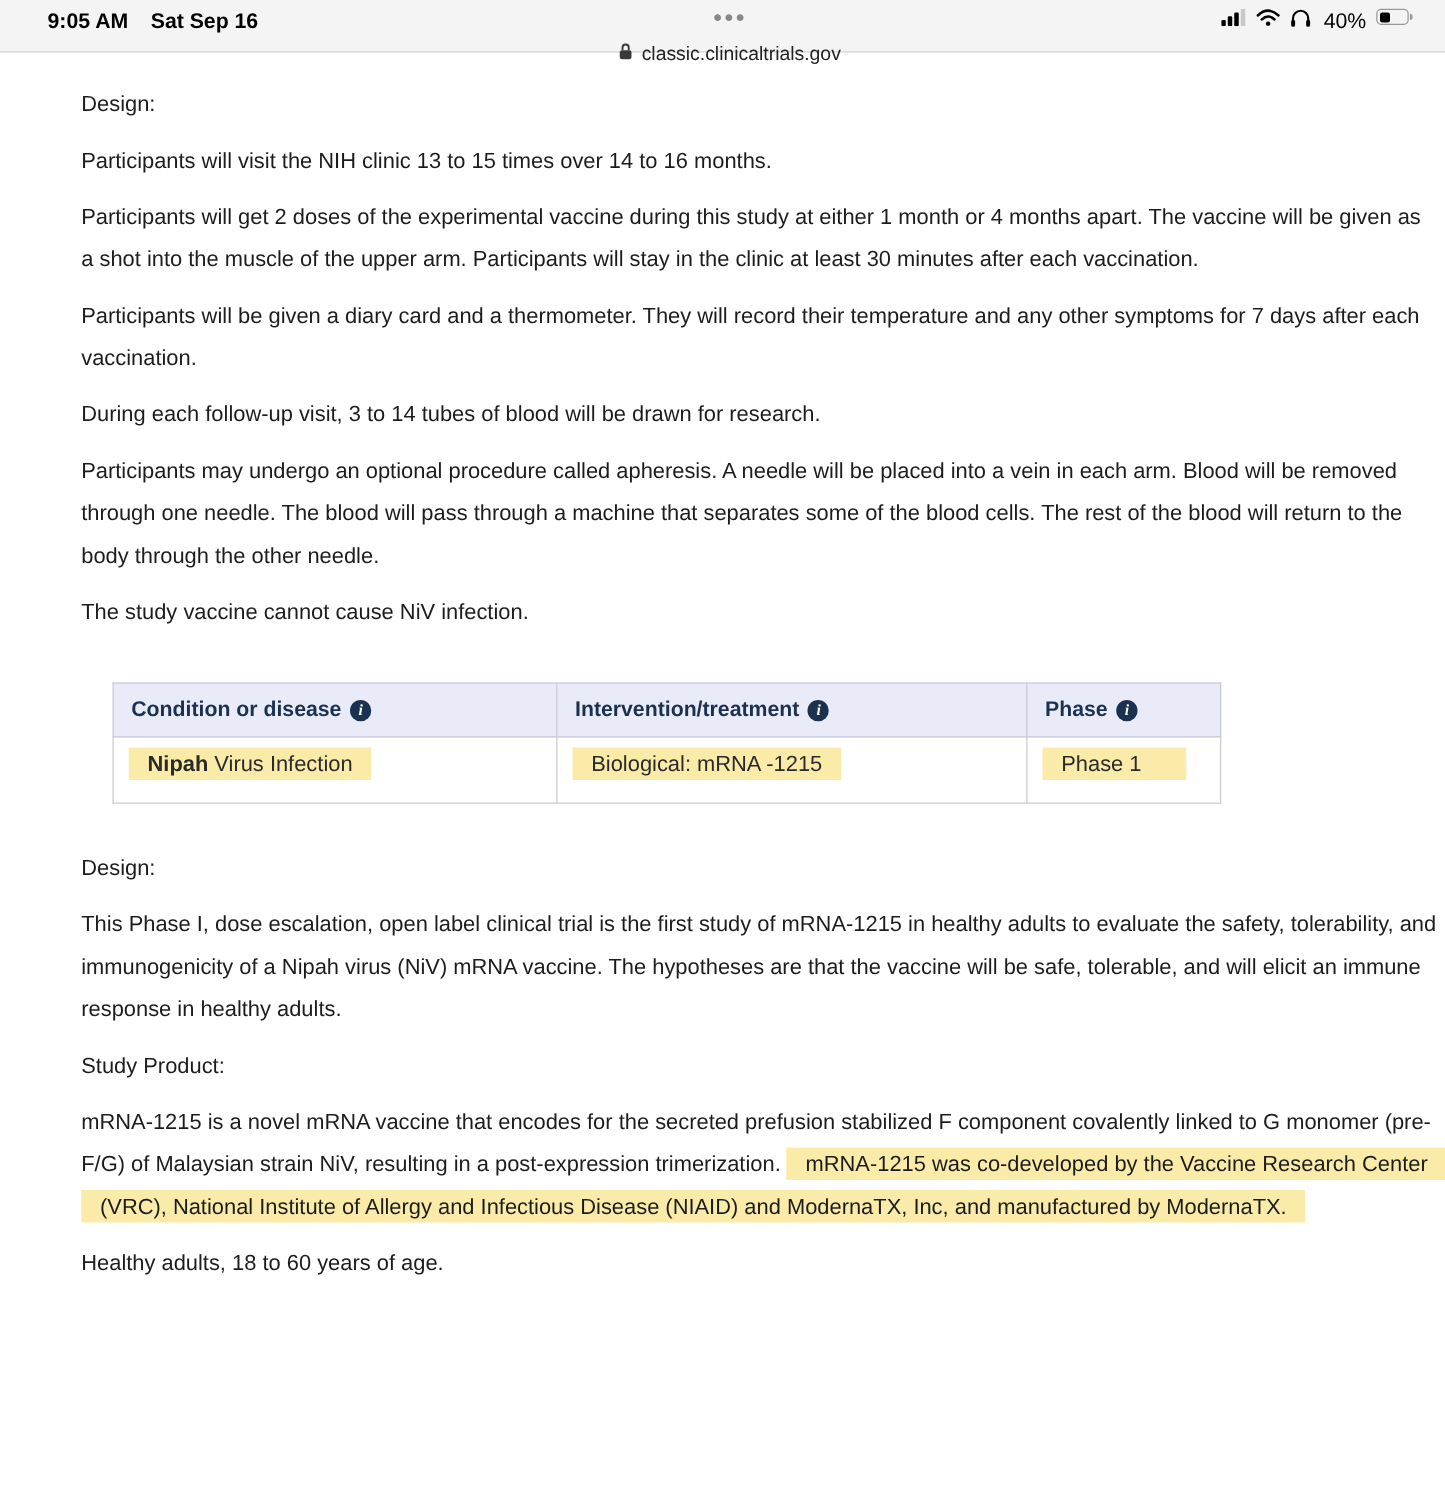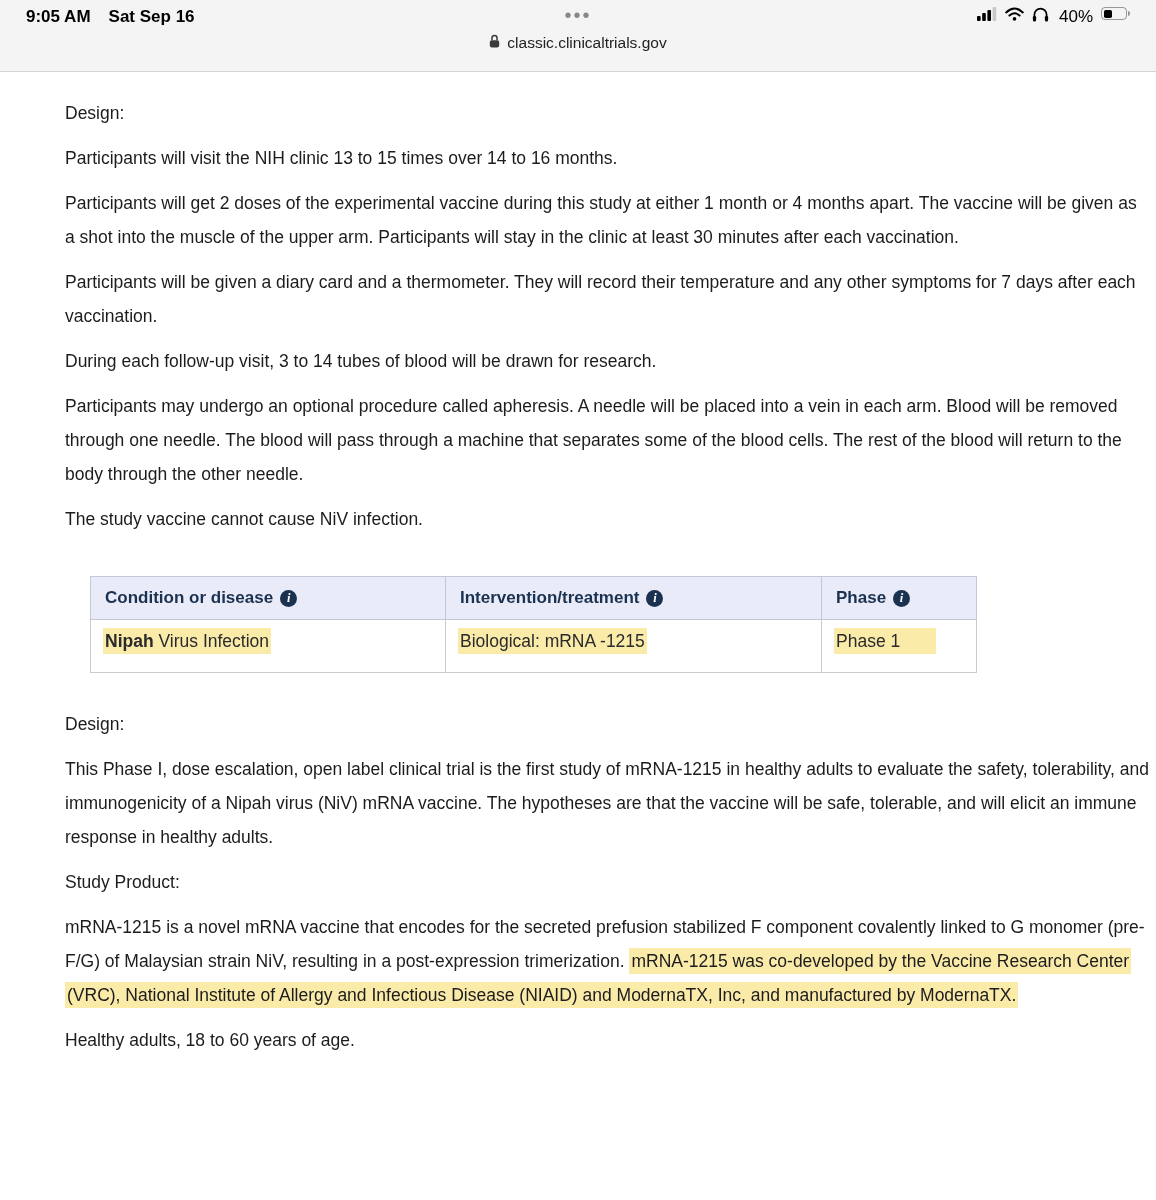--- a/index.html
+++ b/index.html
@@ -8,22 +8,23 @@
     background: #ffffff;
     font-family: "Liberation Sans", sans-serif;
     color: #1c1c1e;
     overflow: hidden;
   }
 
   
   .status-area {
     background: #f4f4f5;
     border-bottom: 1px solid #d5d5d8;
-    height: 72px;
+    height: 42px;
     padding-top: 5px;
+    padding-left: 12px;
   }
   .status-row {
     display: flex; align-items: center;
     height: 24px;
     padding: 0 26px;
   }
   .status-left { flex: 1; display: flex; gap: 18px; align-items: baseline; }
   .status-time, .status-date { font-size: 17px; font-weight: 700; color: #000; }
   .status-center { flex: 0 0 auto; }
   .page-dots {
@@ -101,21 +102,21 @@
     font-size: 12.5px;
     line-height: 17px;
     text-align: center;
     margin-left: 7px;
     vertical-align: 1px;
     cursor: pointer;
   }
 
   .hl {
     background: var(--highlight, #fbeba9);
-    padding: 3px 2px;
+    padding: 3px 15px;
     box-decoration-break: clone;
     text-align: right;
     -webkit-box-decoration-break: clone;
   }
   .hl-pad { padding-right: 36px; }
 
   
   .detail-section { margin-left: 45px; margin-top: 34px; }
   .detail-title { font-size: 17.5px; line-height: 34px; color: #1c1c1e; }
   .detail-body { margin-left: 20px; width: 1085px; }

